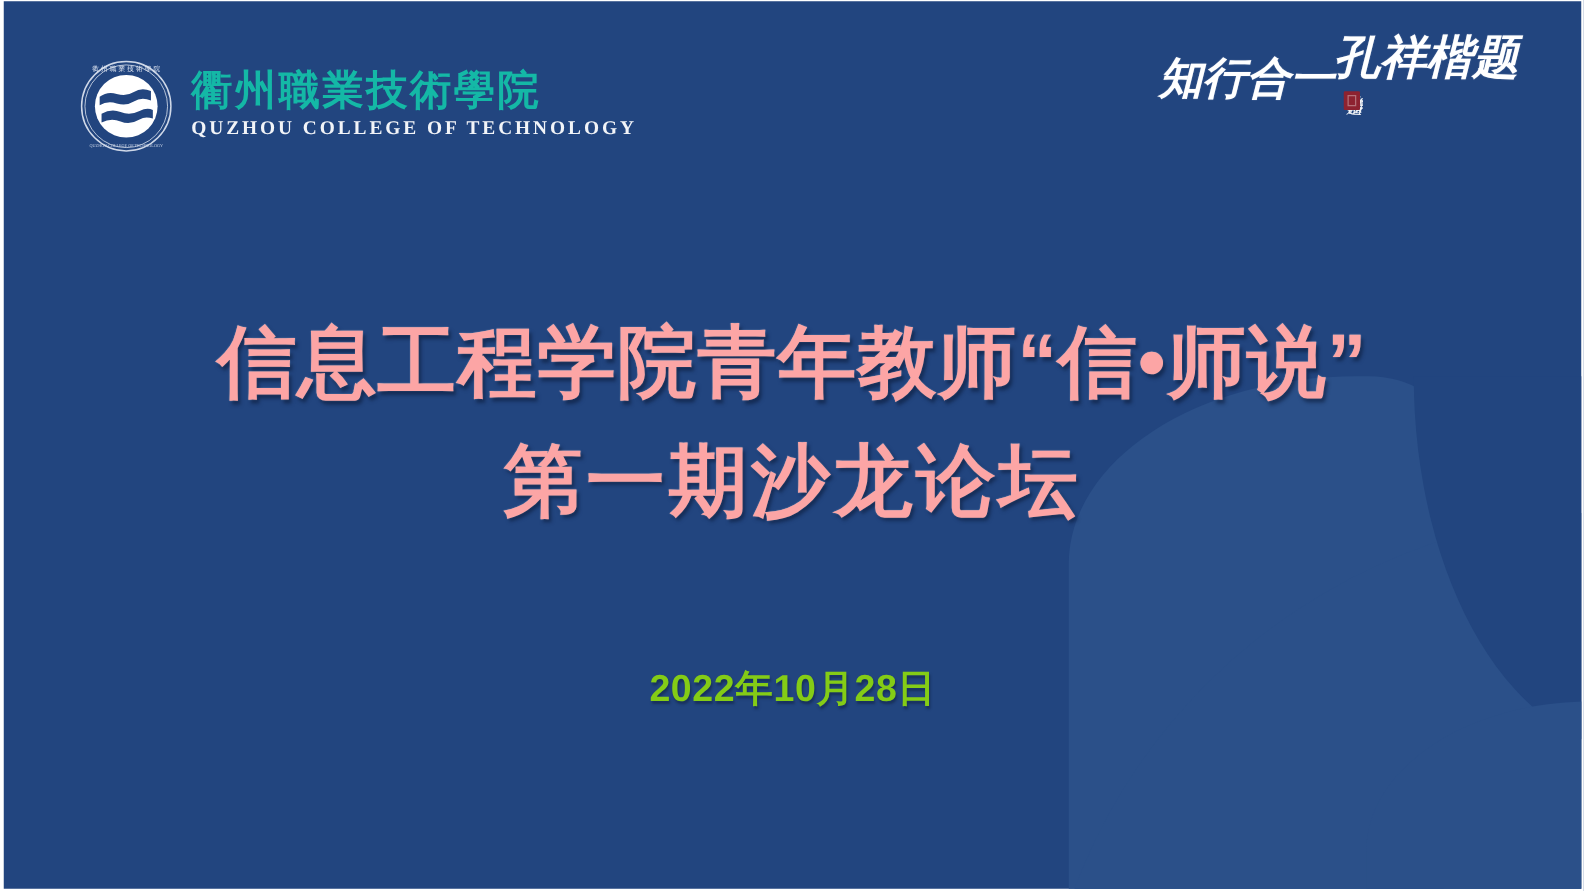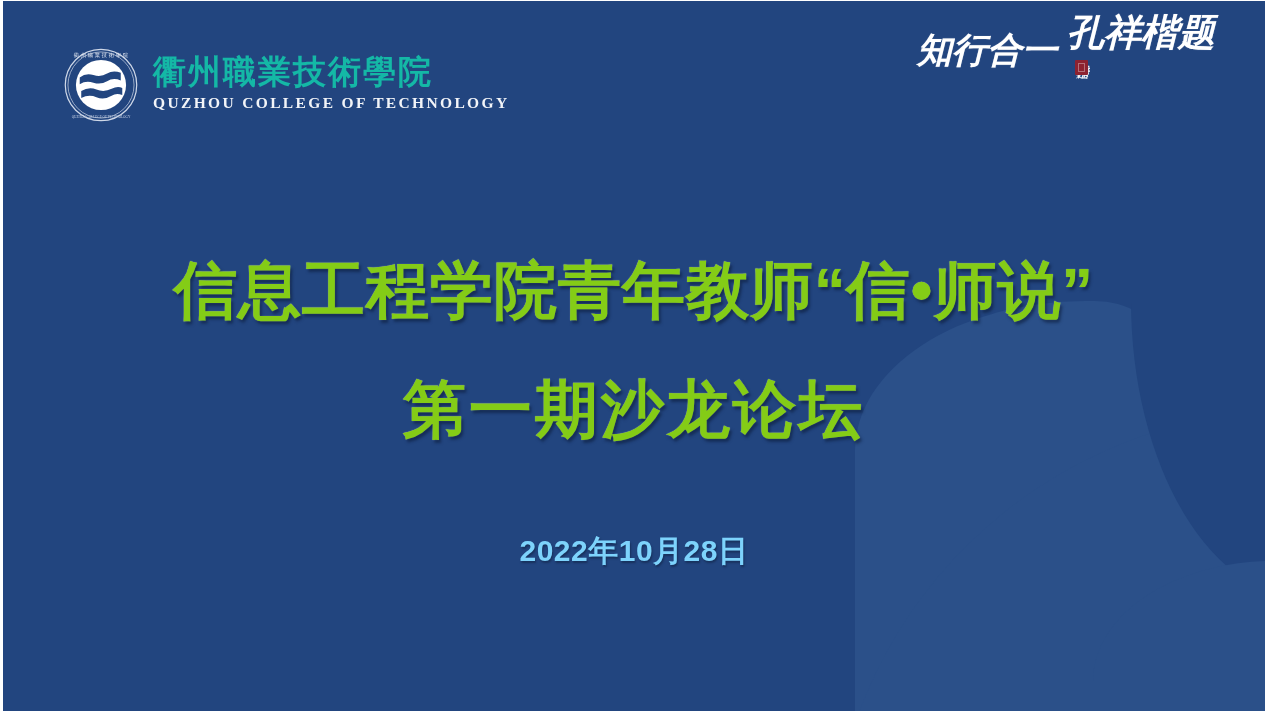--- a/index.html
+++ b/index.html
@@ -109,25 +109,25 @@
     letter-spacing: 2.35px;
     font-weight: 700;
     margin-top: 4px;
     white-space: nowrap;
   }
 
   
   .motto {
     position: absolute;
     right: 50px;
-    top: 11px;
+    top: 24px;
     display: flex;
     flex-direction: row;
     align-items: flex-start;
-    gap: 10px;
+    gap: 0;
   }
   .motto-col {
     display: flex;
     flex-direction: column;
     align-items: center;
     font-family: "DejaVu Serif", "Liberation Serif", serif;
     color: #ffffff;
     font-size: 37px;
     line-height: 1.12;
     font-weight: 600;
@@ -177,43 +177,43 @@
     left: 0;
     right: 0;
     top: 258px;
     text-align: center;
   }
   .title-line {
     font-family: "Liberation Sans", "DejaVu Sans", sans-serif;
     font-weight: 700;
     font-size: 63px;
     line-height: 1.0;
-    color: #84cc16;
+    color: #fca5a5;
     letter-spacing: 1px;
     white-space: nowrap;
     text-shadow:
       2px 3px 3px rgba(10, 24, 52, 0.55),
       0 0 1px rgba(255,255,255,0.6);
   }
   .title-line.second {
-    margin-top: 56px;
+    margin-top: 32px;
     letter-spacing: 3px;
   }
 
   
   .date-line {
     position: absolute;
     left: 0;
     right: 0;
     top: 530px;
     text-align: center;
     font-family: "Liberation Sans", "DejaVu Sans", sans-serif;
     font-weight: 700;
     font-size: 30px;
-    color: #7dd3fc;
+    color: #84cc16;
     letter-spacing: 0.5px;
     text-shadow: 1px 2px 2px rgba(10, 24, 52, 0.45);
   }
 </style>
 </head>
 <body>
 
 <div class="slide">
 
   <div class="deco-layer">

